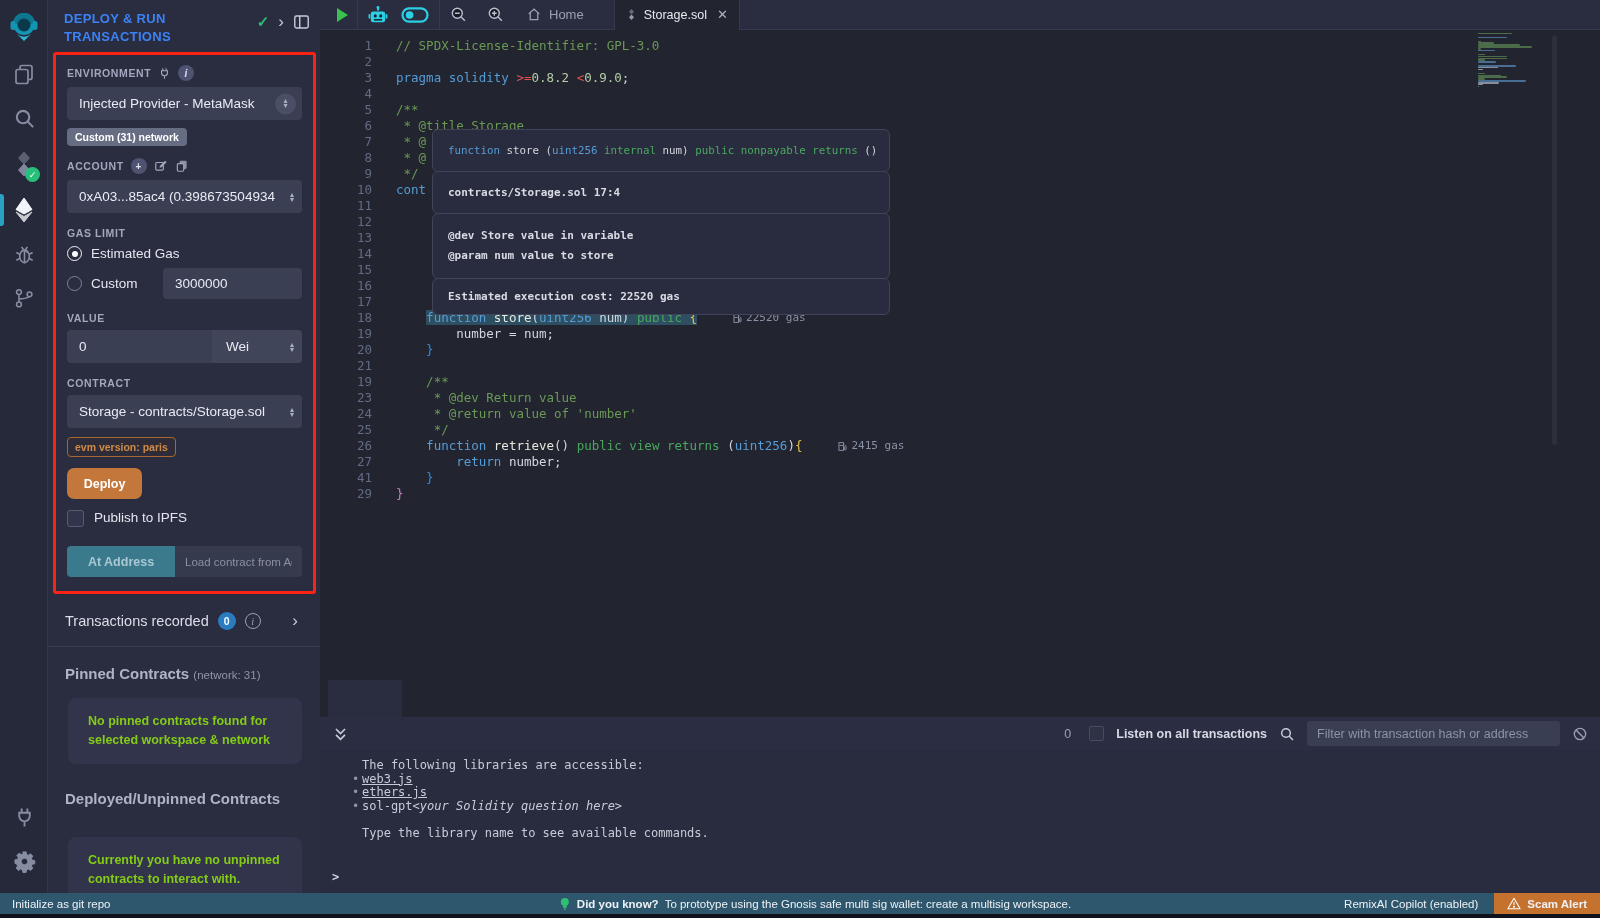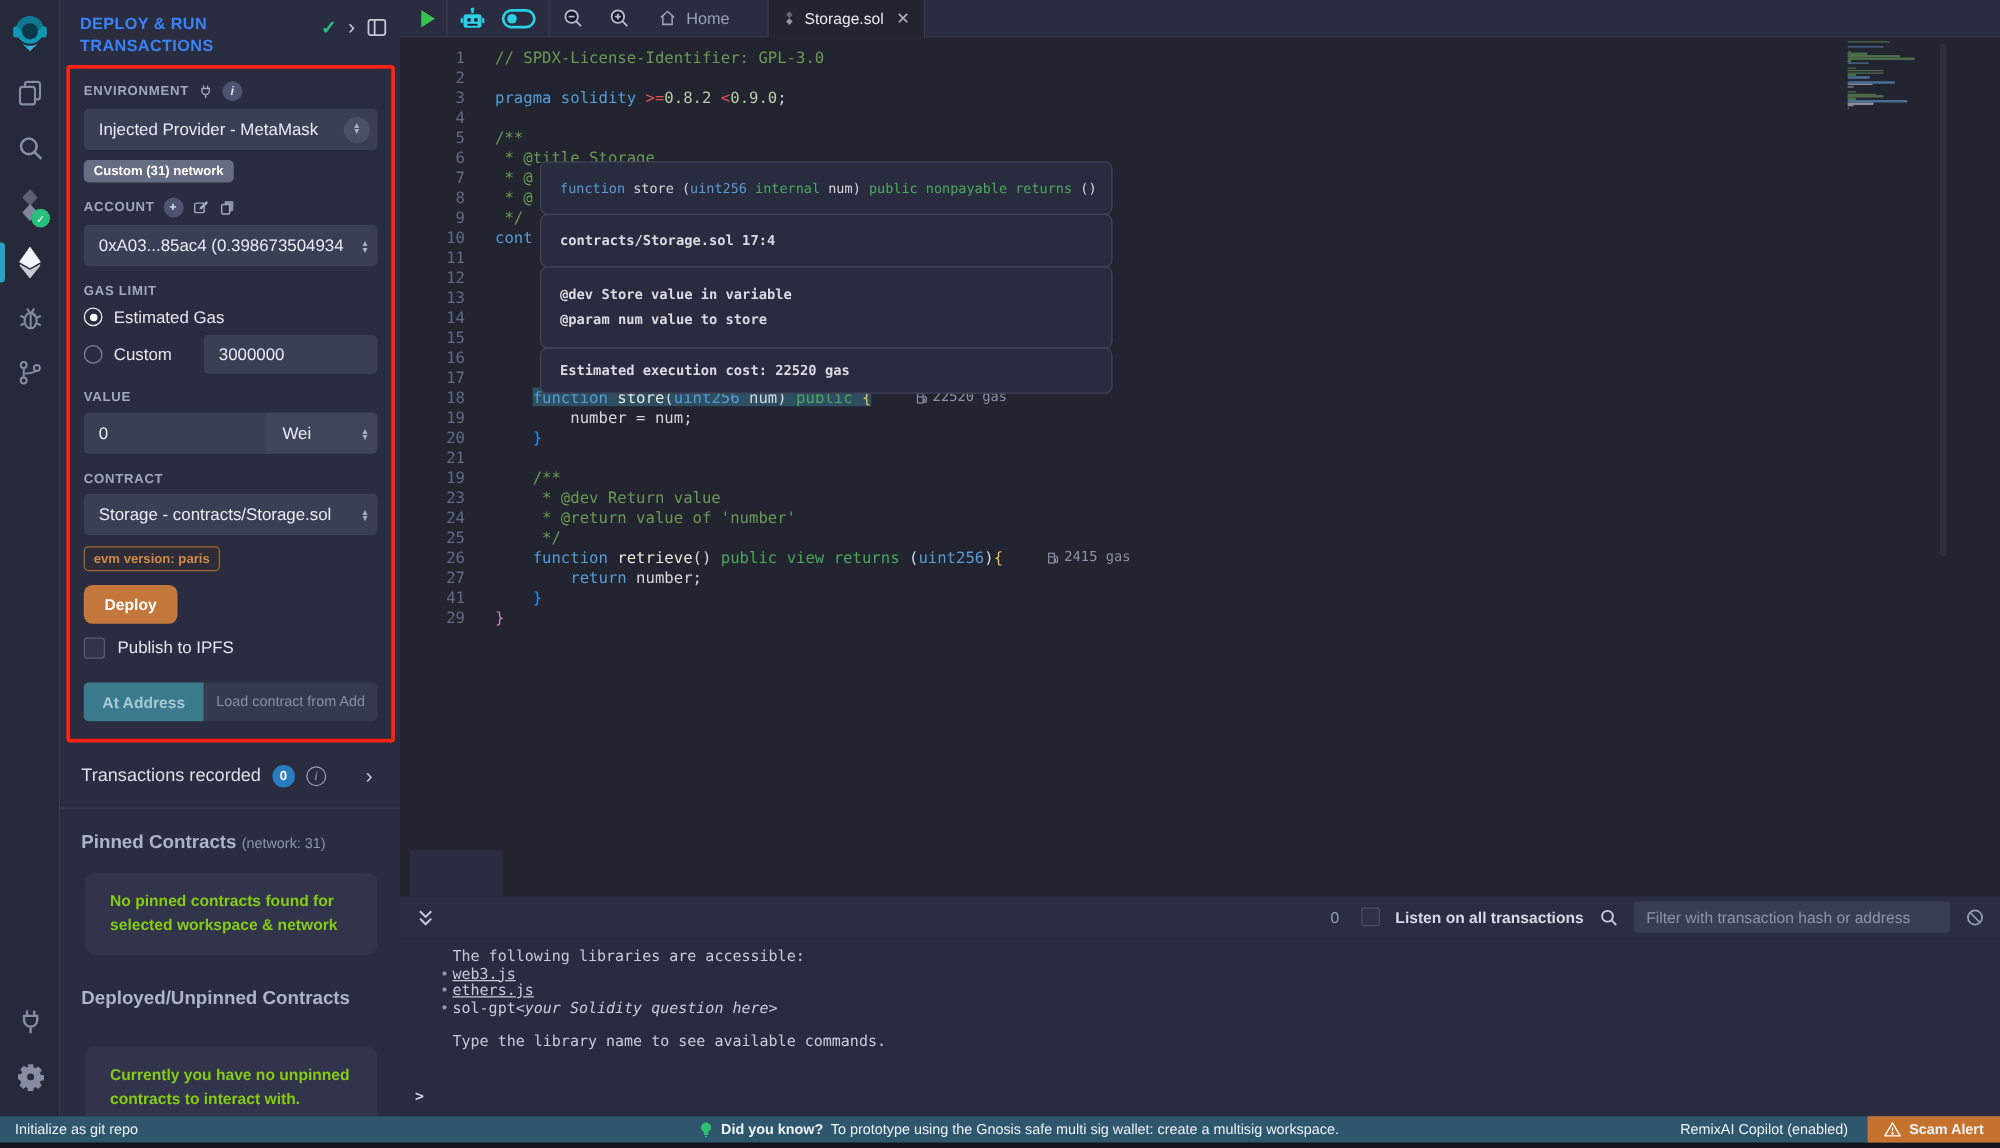--- a/index.html
+++ b/index.html
@@ -40,21 +40,21 @@
   .radio.on::after { content:""; position:absolute; left:50%; top:50%; transform:translate(-50%,-50%); width:6px; height:6px; border-radius:50%; background:#fff; }
   .gas-input { margin-left:auto; width:139px; height:31px; background:#3b3f54; border:none; border-radius:4px; color:#e9ebf4; font-size:13.5px; padding:0 12px; }
   .value-row { display:flex; height:33px; }
   .value-input { flex:1; background:#3b3f54; border:none; border-radius:4px 0 0 4px; color:#e9ebf4; font-size:13.5px; padding:0 12px; min-width:0; }
   .unit-sel { position:relative; width:90px; background:#414559; border-radius:0 4px 4px 0; display:flex; align-items:center; padding-left:14px; font-size:13.5px; color:#e9ebf4; }
   .evm-badge { display:inline-block; margin:9px 0 2px 0; border:1px solid #a5672f; color:#cf8a49; background:#2e2c38; font-size:10.5px; font-weight:bold; padding:3px 7px; border-radius:4px; }
   .deploy-btn { display:block; margin-top:9px; width:75px; height:31px; background:#c4773b; border:none; border-radius:7px; color:#fff; font-weight:bold; font-size:12.5px; cursor:pointer; }
   .cb-row { display:flex; align-items:flex-start; gap:10px; margin-top:11px; font-size:13.5px; color:#e4e6f0; }
   .cb { width:17px; height:17px; border:1.5px solid #565b72; border-radius:3px; background:#31344a; flex:0 0 auto; }
   .ataddr-row { display:flex; margin-top:19px; height:31px; }
-  .ataddr-btn { width:96px; background:#3a7a8c; border:none; border-radius:4px 0 0 4px; color:#a8c9d4; font-weight:bold; font-size:12.5px; }
+  .ataddr-btn { width:108px; background:#3a7a8c; border:none; border-radius:4px 0 0 4px; color:#a8c9d4; font-weight:bold; font-size:12.5px; }
   .ataddr-input { flex:1; background:#363a4d; border:none; border-radius:0 4px 4px 0; color:#dfe3ee; font-size:11.5px; padding:0 10px; min-width:0; }
   .ataddr-input::placeholder { color:#8b90a3; }
 
   .tx-row { display:flex; align-items:center; gap:9px; padding:17px 22px 15px 17px; font-size:14.5px; color:#dcdee8; }
   .tx-badge { width:18px; height:18px; border-radius:50%; background:#2a7cc0; color:#fff; font-size:10.5px; font-weight:bold; display:flex; align-items:center; justify-content:center; }
   .info-o { width:16px; height:16px; border-radius:50%; border:1.2px solid #9ba0b5; color:#9ba0b5; font-size:10px; display:flex; align-items:center; justify-content:center; font-style:italic; font-family:"Liberation Serif",serif; }
   .tx-chev { margin-left:auto; color:#c6cad8; font-size:17px; }
   .sp-hr { border:none; border-top:1px solid #3a3e55; margin:0; }
   .sect-title { padding:18px 17px 4px 17px; font-size:15px; font-weight:bold; color:#aeb3c6; }
   .sect-title small { font-size:11.5px; font-weight:normal; color:#8e94a9; }

